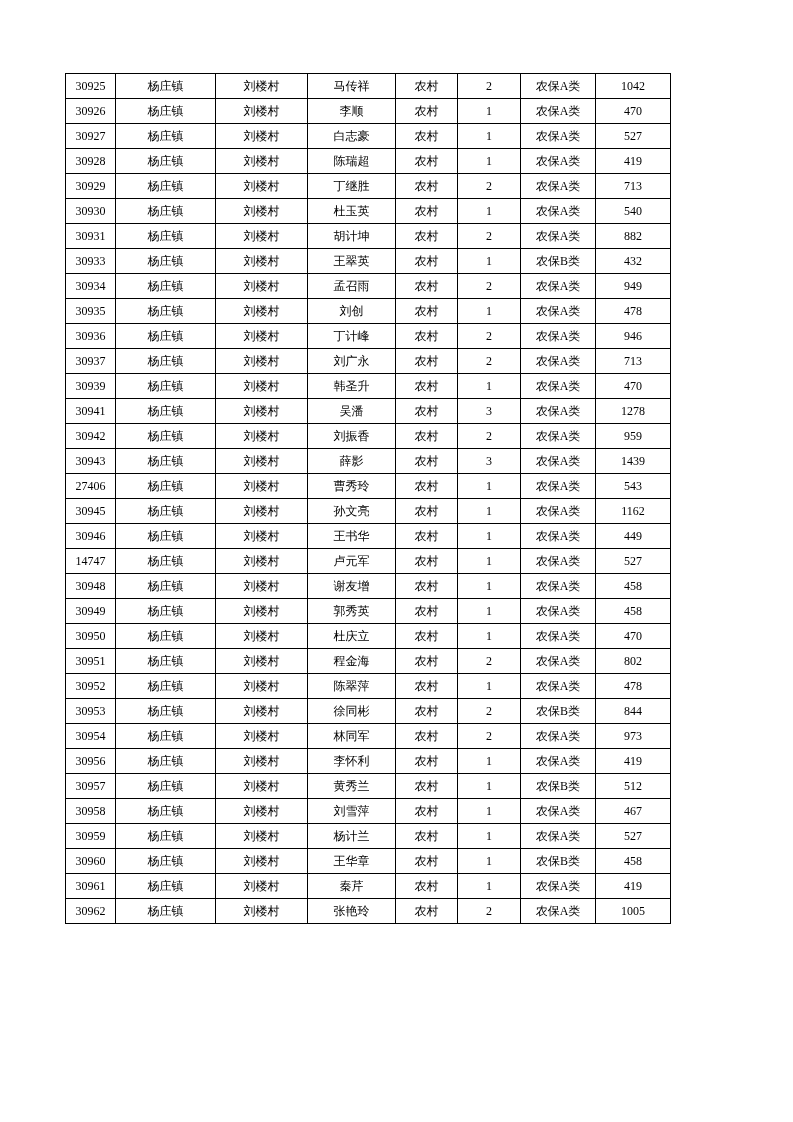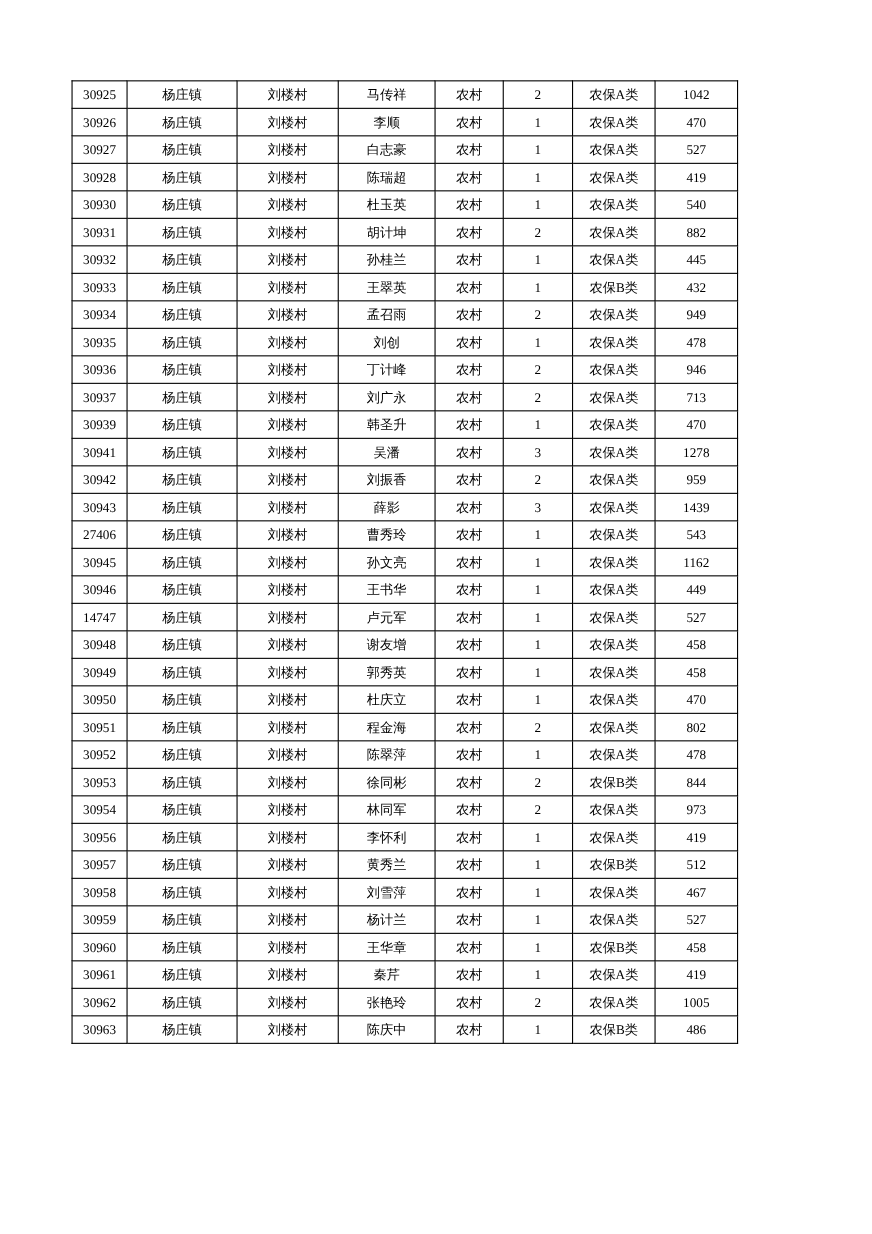--- a/index.html
+++ b/index.html
@@ -97,48 +97,48 @@
           <td>30928</td>
           <td>杨庄镇</td>
           <td>刘楼村</td>
           <td>陈瑞超</td>
           <td>农村</td>
           <td>1</td>
           <td>农保A类</td>
           <td>419</td>
         </tr>
         <tr>
+          <td>30929</td>
+          <td>杨庄镇</td>
+          <td>刘楼村</td>
+          <td>丁继胜</td>
+          <td>农村</td>
+          <td>2</td>
+          <td>农保A类</td>
+          <td>713</td>
+        </tr>
+        <tr>
           <td>30930</td>
           <td>杨庄镇</td>
           <td>刘楼村</td>
           <td>杜玉英</td>
           <td>农村</td>
           <td>1</td>
           <td>农保A类</td>
           <td>540</td>
         </tr>
         <tr>
           <td>30931</td>
           <td>杨庄镇</td>
           <td>刘楼村</td>
           <td>胡计坤</td>
           <td>农村</td>
           <td>2</td>
           <td>农保A类</td>
           <td>882</td>
-        </tr>
-        <tr>
-          <td>30932</td>
-          <td>杨庄镇</td>
-          <td>刘楼村</td>
-          <td>孙桂兰</td>
-          <td>农村</td>
-          <td>1</td>
-          <td>农保A类</td>
-          <td>445</td>
         </tr>
         <tr>
           <td>30933</td>
           <td>杨庄镇</td>
           <td>刘楼村</td>
           <td>王翠英</td>
           <td>农村</td>
           <td>1</td>
           <td>农保B类</td>
           <td>432</td>
@@ -395,26 +395,16 @@
         </tr>
         <tr>
           <td>30962</td>
           <td>杨庄镇</td>
           <td>刘楼村</td>
           <td>张艳玲</td>
           <td>农村</td>
           <td>2</td>
           <td>农保A类</td>
           <td>1005</td>
-        </tr>
-        <tr>
-          <td>30963</td>
-          <td>杨庄镇</td>
-          <td>刘楼村</td>
-          <td>陈庆中</td>
-          <td>农村</td>
-          <td>1</td>
-          <td>农保B类</td>
-          <td>486</td>
         </tr>
       </tbody>
   </table>
 </div>
 
 </body></html>

